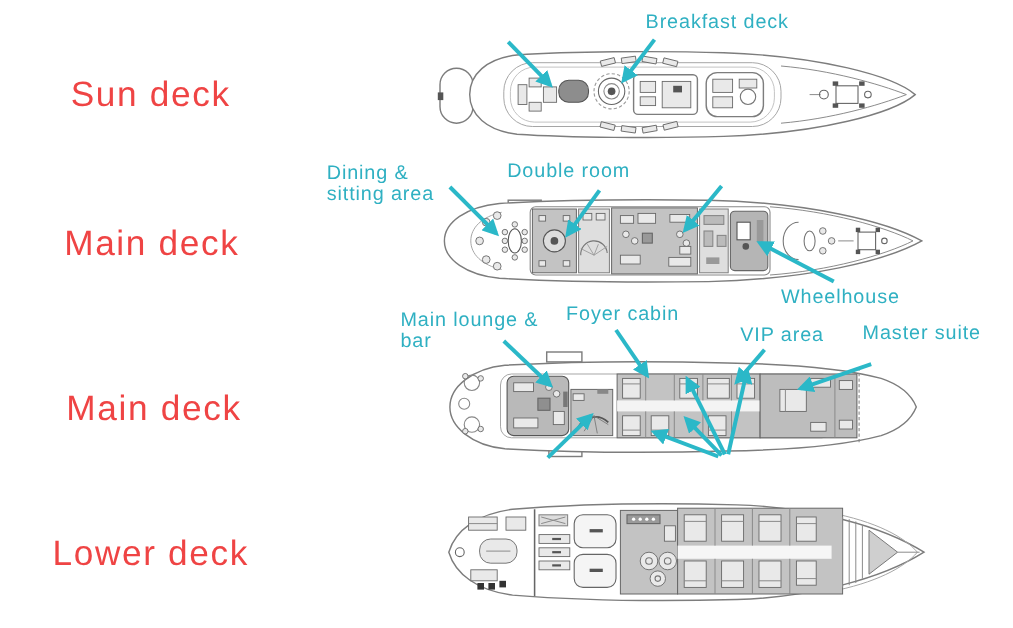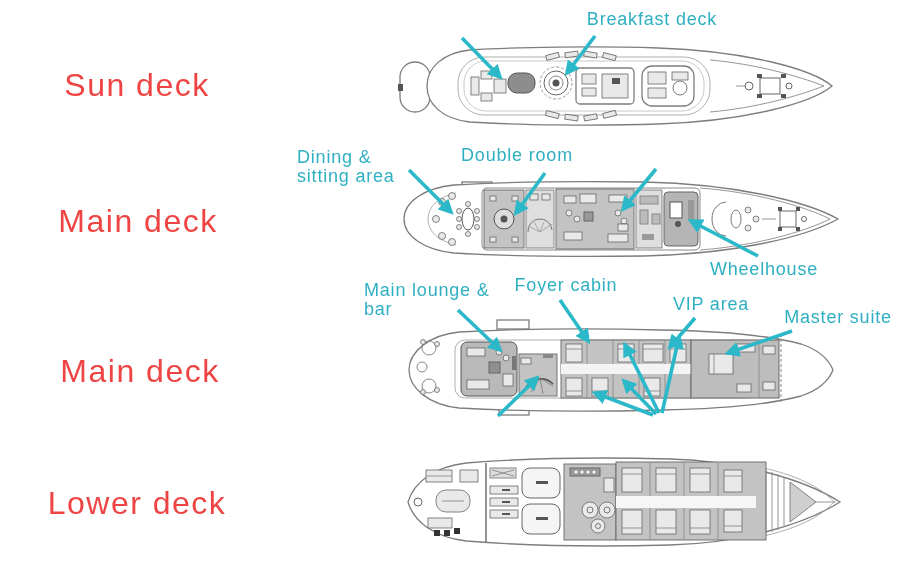--- a/index.html
+++ b/index.html
@@ -36,21 +36,21 @@
   <div class="deck-name" style="left:140px;top:355px">Main deck</div>
   <div class="deck-name" style="left:137px;top:487px">Lower deck</div>
 
   <div class="ann one" style="left:652px;top:10px">Breakfast deck</div>
   <div class="ann two" style="left:357px;top:148px;width:120px">Dining &amp; sitting area</div>
   <div class="ann one" style="left:517px;top:146px">Double room</div>
   <div class="ann one" style="left:764px;top:260px">Wheelhouse</div>
   <div class="ann two" style="left:427px;top:281px;width:126px">Main lounge &amp; bar</div>
   <div class="ann one" style="left:566px;top:276px">Foyer cabin</div>
   <div class="ann one" style="left:711px;top:295px">VIP area</div>
-  <div class="ann one" style="left:838px;top:308px">Master suite</div>
+  <div class="ann one" style="left:838px;top:293px">Master suite</div>
 
   <svg class="plan" style="left:396px;top:44px" width="442" height="86" viewBox="0 0 442 86">
     <rect x="4" y="18" width="30" height="50" rx="15" class="hull"></rect>
     <rect x="2" y="40" width="5" height="7" class="dk"></rect>
     <path class="hull" d="M74,6 C46,9 31,24 31,42 C31,60 46,75 74,78 C120,81 200,82 262,80 C350,77 416,59 436,42 C416,25 350,7 262,4 C200,2 120,3 74,6 Z"></path>
     <rect x="62" y="13" width="252" height="58" rx="26" class="inner"></rect>
     <rect x="68" y="17" width="240" height="50" rx="22" class="inner" style="stroke:#c2c2c2"></rect>
     <path class="ln" d="M314,16 C360,20 402,32 428,42 M314,68 C360,64 402,52 428,42"></path>
 
     <g>

